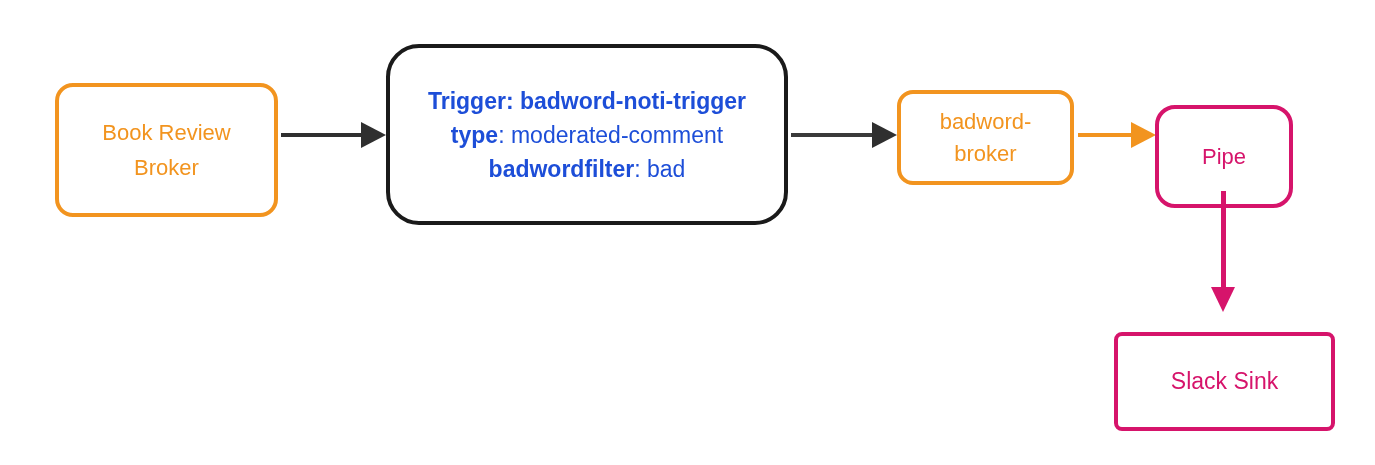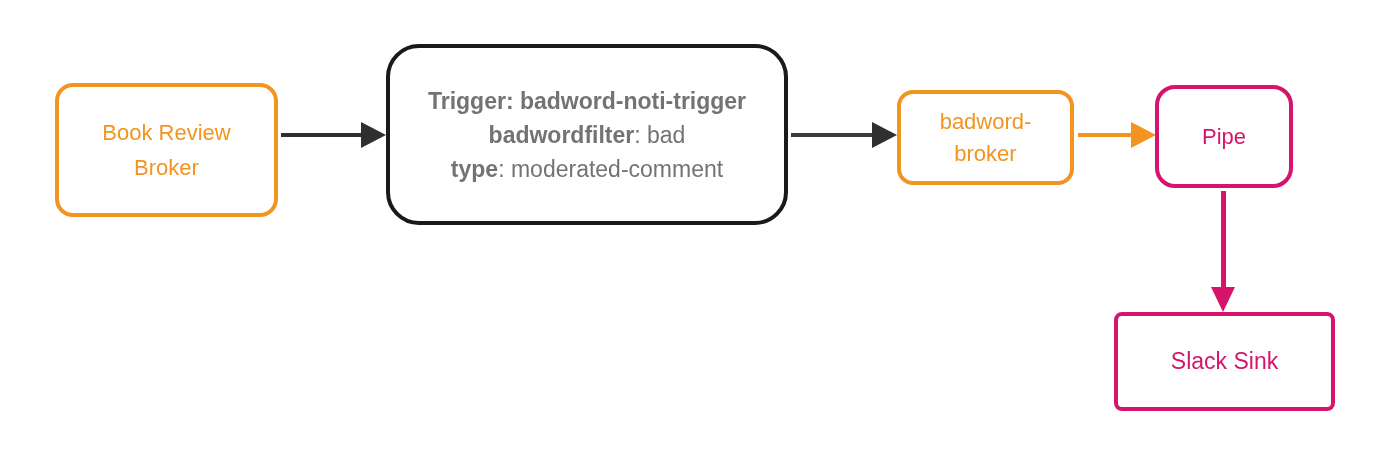--- a/index.html
+++ b/index.html
@@ -29,35 +29,36 @@
   }
   
   .node.orange {
     border: 4px solid #F2941F;
     color: #F2941F;
   }
   
   .node.pink {
     border: 4px solid #D6146B;
     color: #D6146B;
+    margin-top: 20px;
   }
   
   #n-book {
     left: 55px; top: 83px;
     width: 223px; height: 134px;
     border-radius: 18px;
     font-size: 22px; line-height: 35px;
     padding: 0 24px;
   }
   #n-trigger {
     left: 386px; top: 44px;
     width: 402px; height: 181px;
     border: 4px solid #1A1A1A;
     border-radius: 33px;
-    color: #737373;
+    color: #1d4ed8;
     flex-direction: column;
     font-size: 23px; line-height: 34px;
   }
   #n-trigger .bold { font-weight: 700; }
   #n-badword {
     left: 897px; top: 90px;
     width: 177px; height: 95px;
     border-radius: 16px;
     font-size: 22px; line-height: 32px;
     padding: 0 18px;
@@ -124,22 +125,22 @@
 
   <div class="node orange" id="n-book">
     <span class="node-label">Book Review Broker</span>
   </div>
 
   <div class="edge-line" id="e1-line"></div>
   <div class="edge-head" id="e1-head"></div>
 
   <div class="node" id="n-trigger">
     <div class="trigger-line bold">Trigger: badword-noti-trigger</div>
+    <div class="trigger-line"><span class="bold">type</span><span>: moderated-comment</span></div>
     <div class="trigger-line"><span class="bold">badwordfilter</span><span>: bad</span></div>
-    <div class="trigger-line"><span class="bold">type</span><span>: moderated-comment</span></div>
   </div>
 
   <div class="edge-line" id="e2-line"></div>
   <div class="edge-head" id="e2-head"></div>
 
   <div class="node orange" id="n-badword">
     <span class="node-label">badword-broker</span>
   </div>
 
   <div class="edge-line" id="e3-line"></div>

